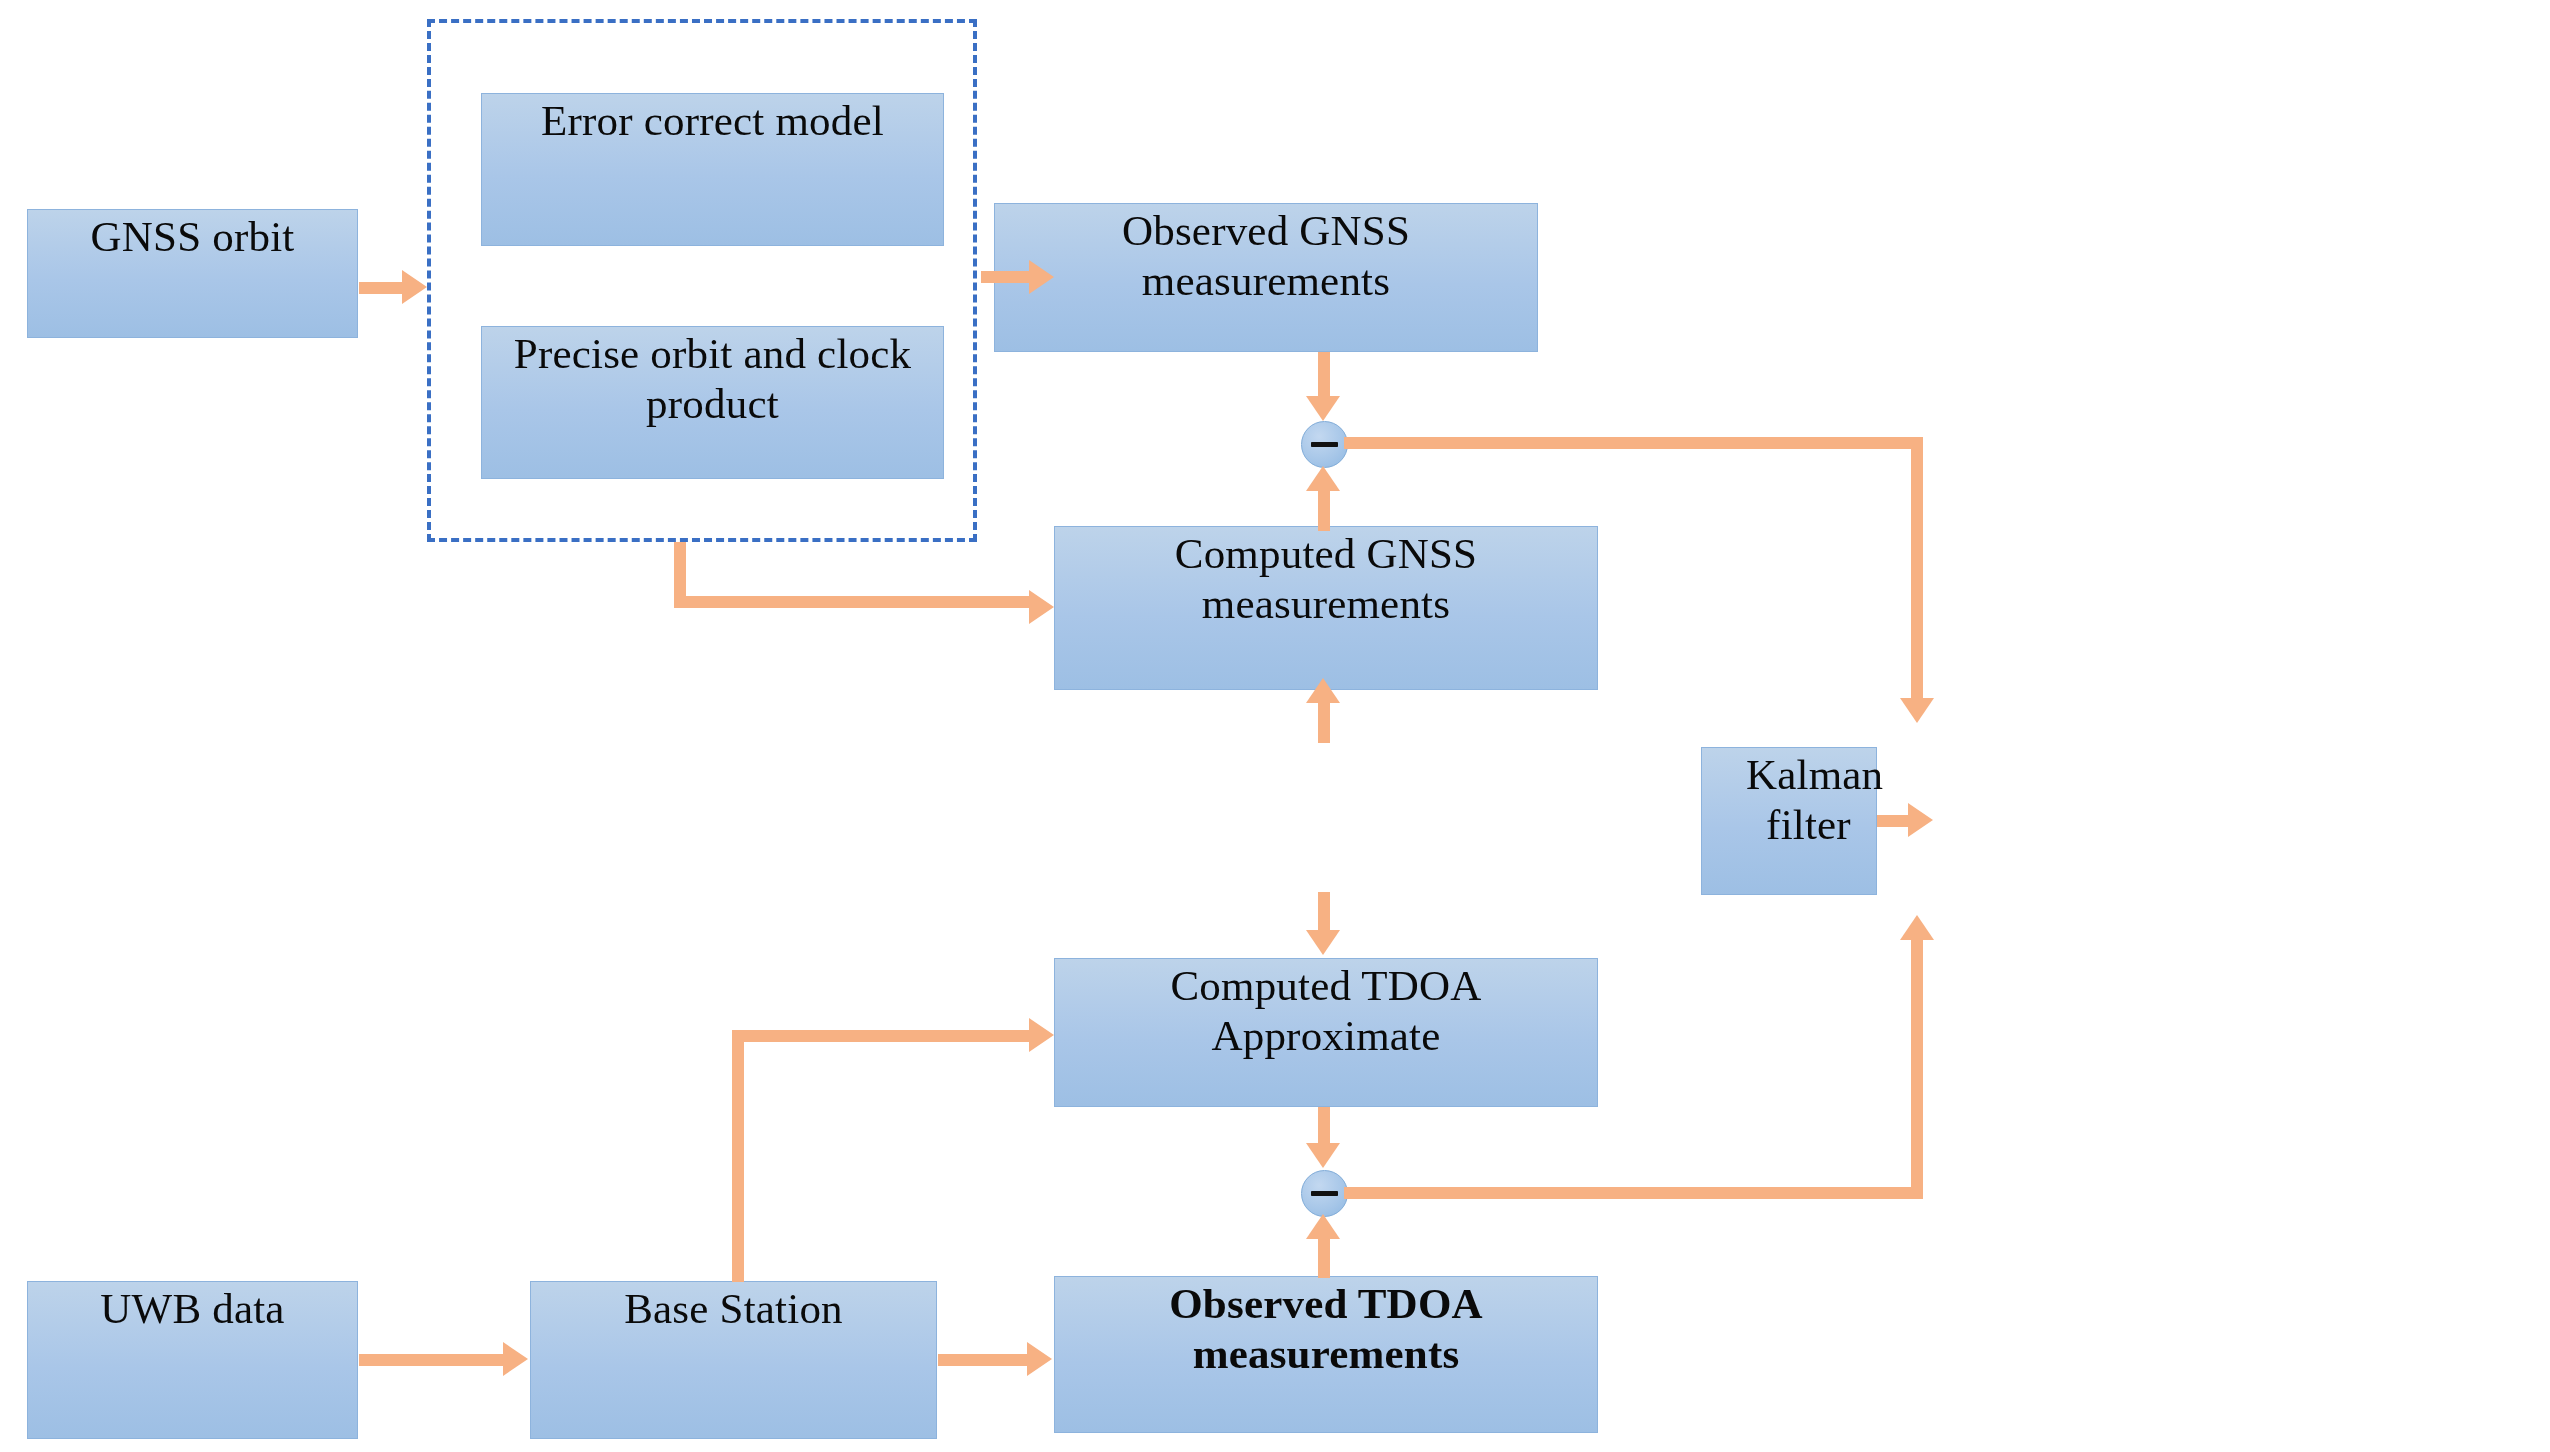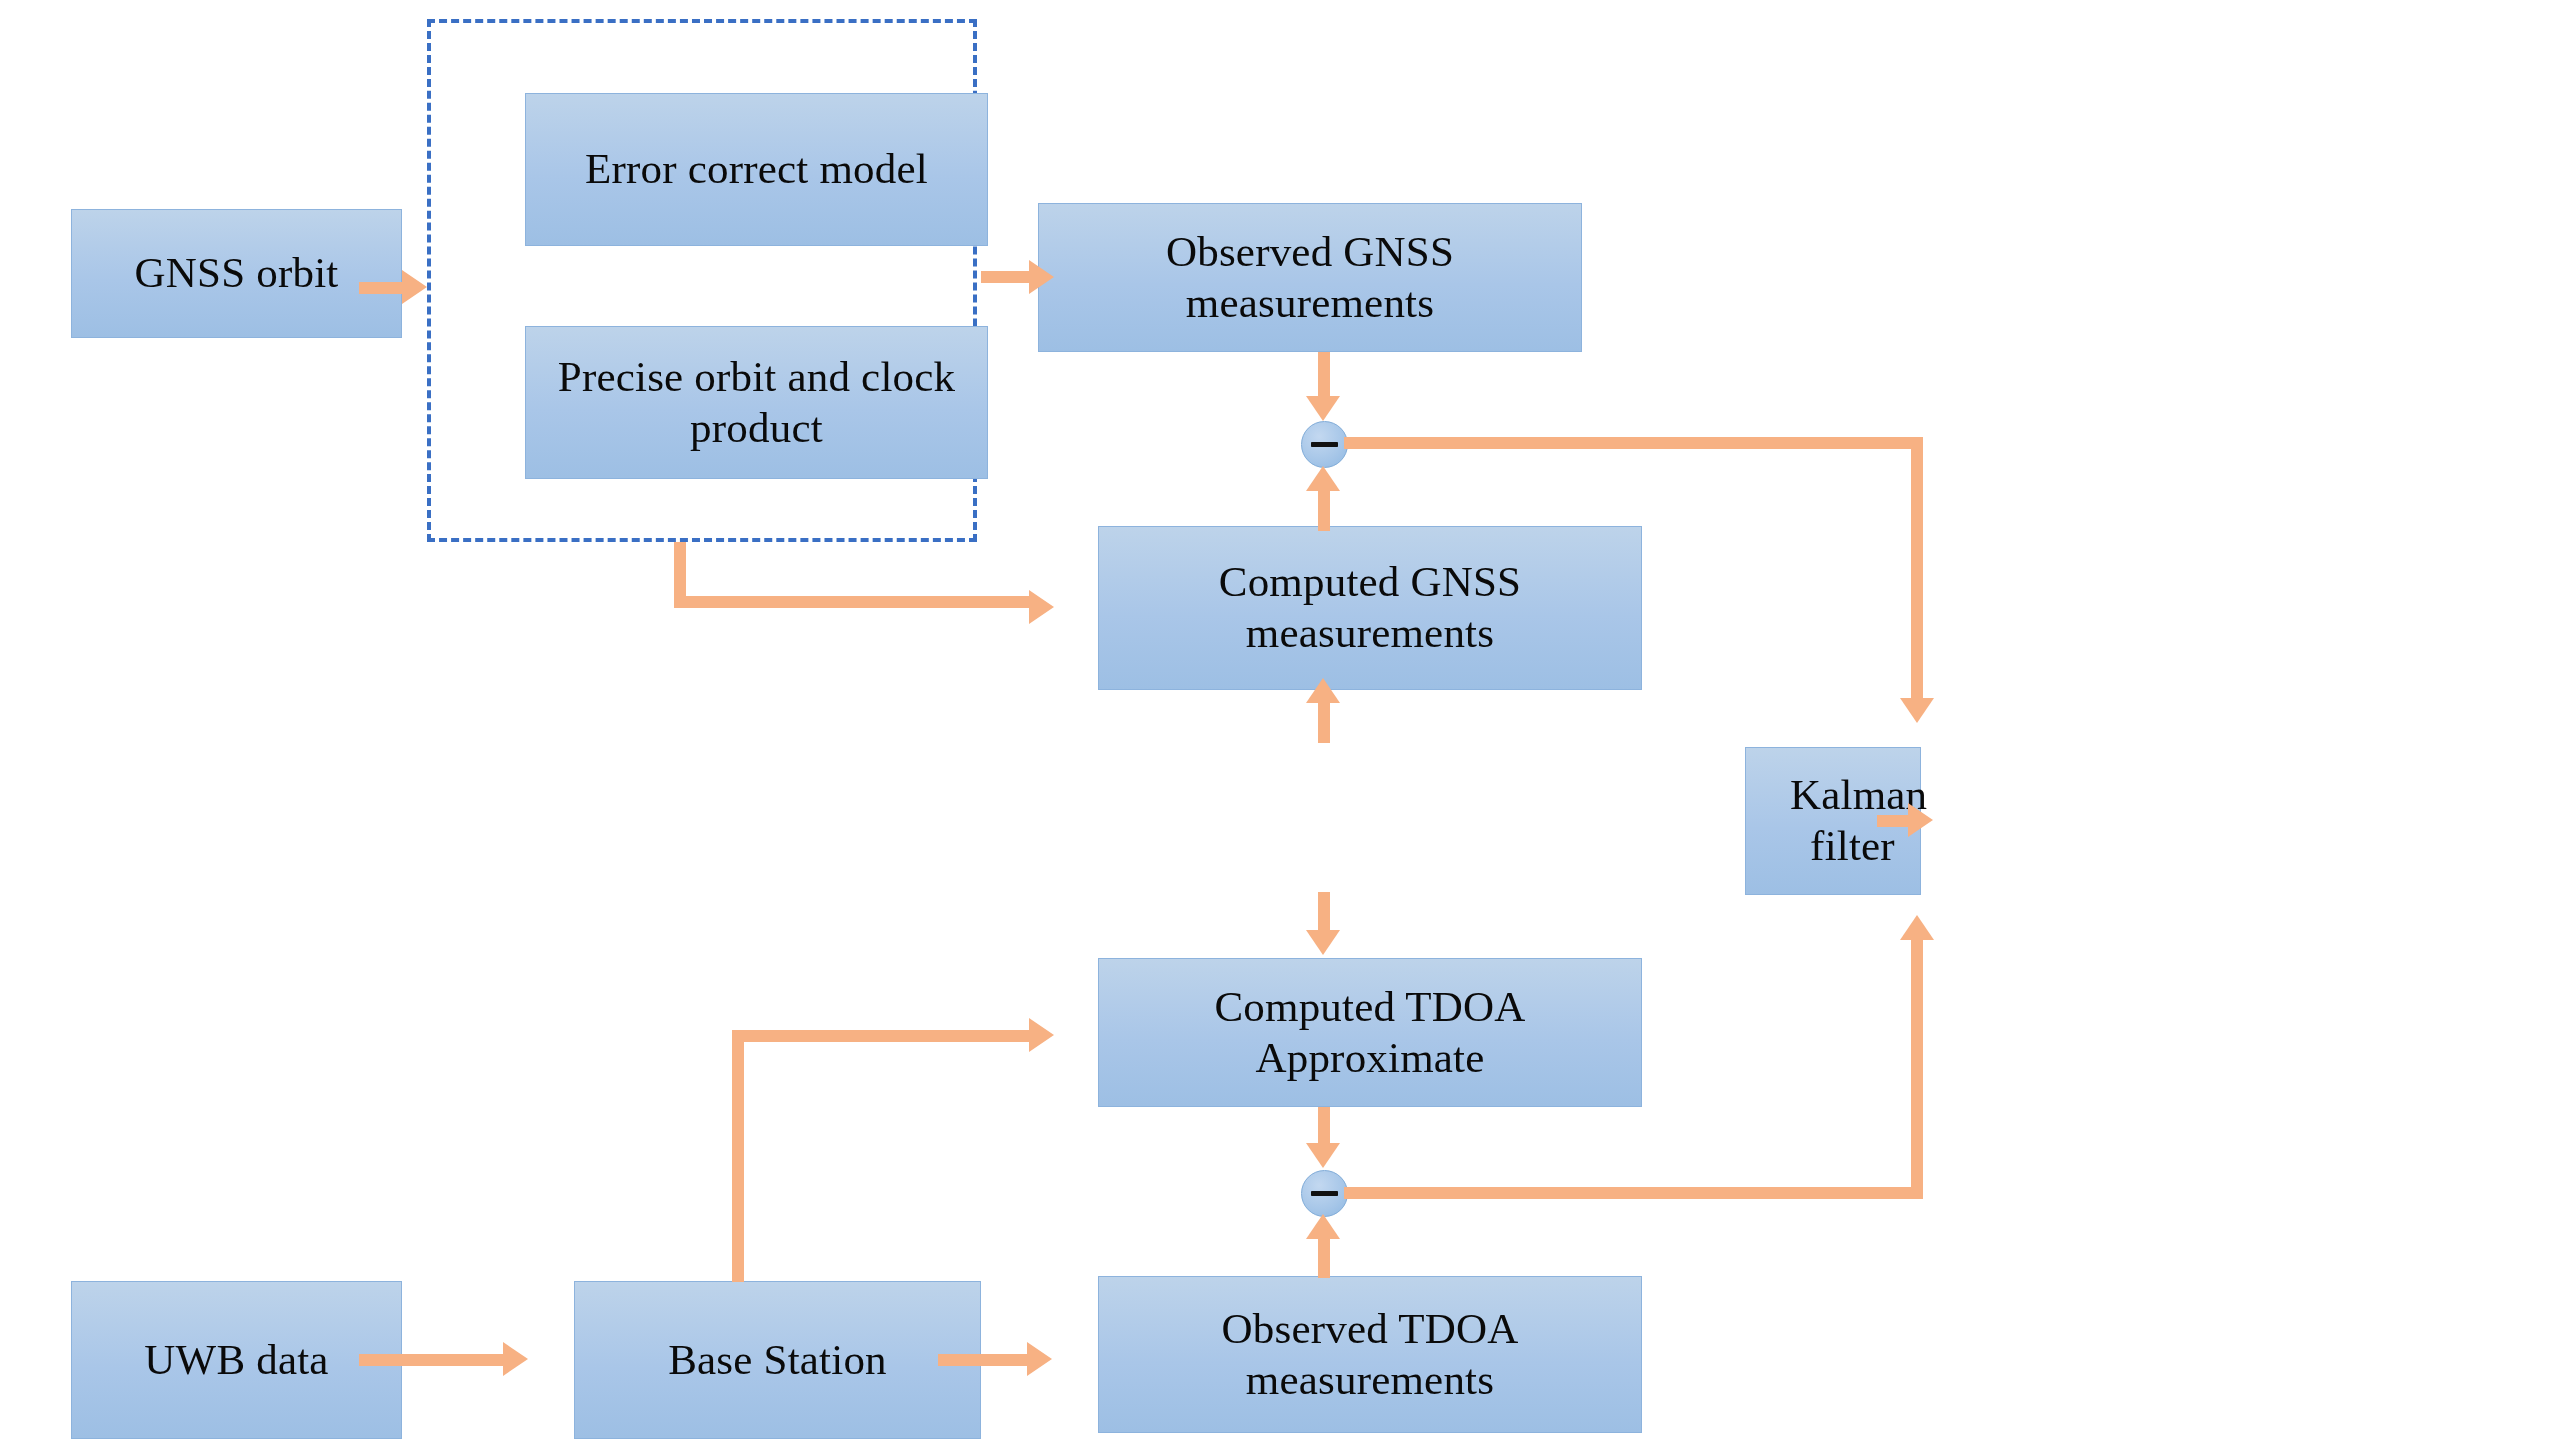--- a/index.html
+++ b/index.html
@@ -14,29 +14,27 @@
     background: #ffffff;
     font-family: "Liberation Serif", "DejaVu Serif", serif;
     overflow: hidden;
   }
   .node {
     position: absolute;
     box-sizing: border-box;
     background: linear-gradient(to bottom, #bdd3ea 0%, #a9c6e8 55%, #9dbfe4 100%);
     border: 0.8px solid #8db3dd;
     display: flex;
-    align-items: center;
     justify-content: center;
     text-align: center;
     color: #0a0a0a;
     font-size: 43px;
     line-height: 1.18;
     letter-spacing: 0.2px;
     padding: 1.6px 5px;
-    margin-left: 44px;
   }
   .node span { display: block; width: 100%; }
 
   .dashed-group {
     position: absolute;
     box-sizing: border-box;
     border: 4.1px dashed #3a6fc4;
     background: transparent;
   }
 
@@ -106,21 +104,21 @@
 
   <div class="node" style="left:1054px; top:526px; width:544px; height:164px;">
     <span>Computed GNSS measurements</span>
   </div>
 
 
   <div class="node" style="left:1054px; top:958px; width:544px; height:149px;">
     <span>Computed TDOA Approximate</span>
   </div>
 
-  <div class="node" style="left:1054px; top:1276px; width:544px; height:157px;">
+  <div class="node" style="left:1054px; top:1276px; width:544px; height:157px;font-weight:bold;">
     <span>Observed TDOA measurements</span>
   </div>
 
   <div class="node" style="left:1701px; top:747px; width:176px; height:148px;padding-left:44px;">
     <span>Kalman filter</span>
   </div>
 
 
   <div class="node" style="left:27px; top:1281px; width:331px; height:158px;">
     <span>UWB data</span>

